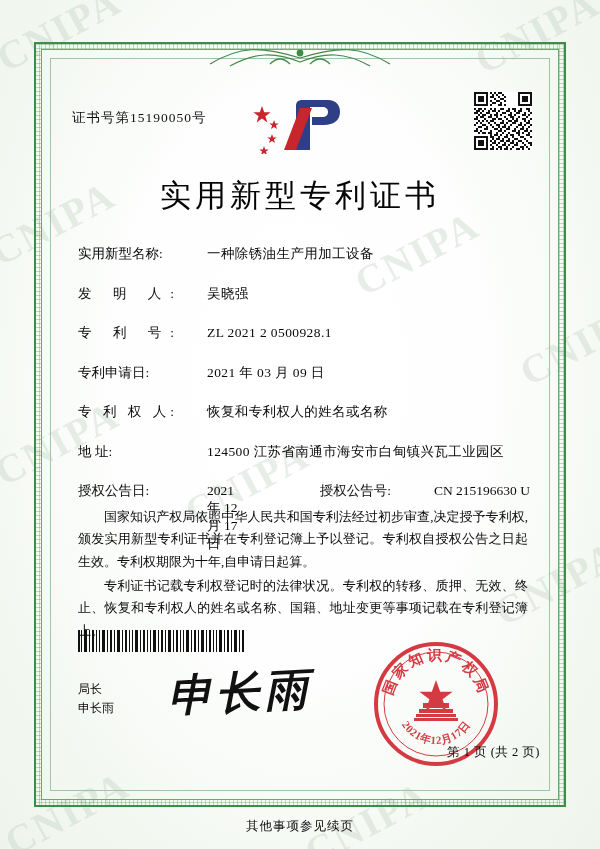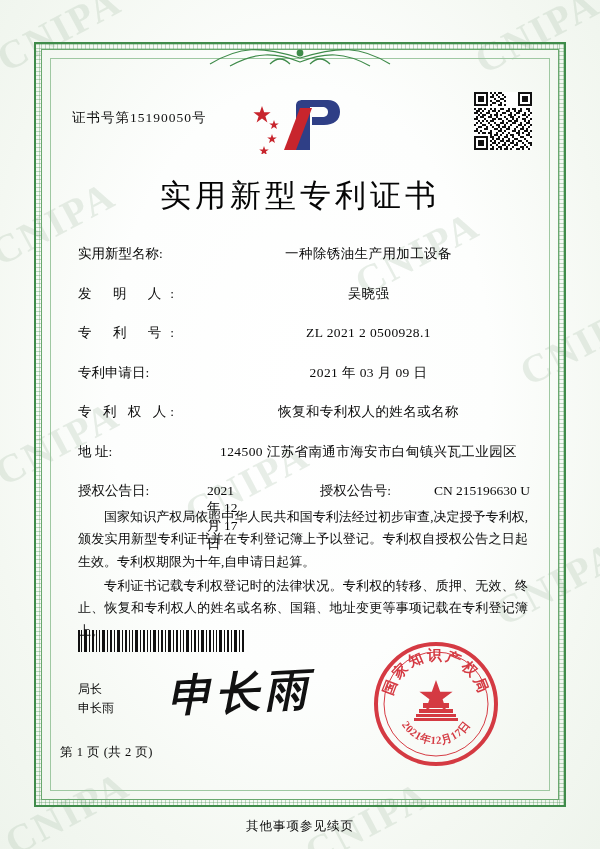--- a/index.html
+++ b/index.html
@@ -148,21 +148,20 @@
     width: 86px;
     flex: 0 0 86px;
     letter-spacing: 0px;
     white-space: nowrap;
   }
   .field-label.sp { letter-spacing: 9px; }
   .field-label.sp2 { letter-spacing: 4px; }
   .field-value {
     flex: 1 1 auto;
     letter-spacing: 0.4px;
-    text-align: center;
   }
   .field-row .inline-label {
     margin-left: 34px;
     white-space: nowrap;
   }
   .field-row .inline-value {
     margin-left: 0;
     white-space: nowrap;
   }
 
@@ -223,21 +222,21 @@
     top: 570px;
     width: 128px;
     height: 128px;
   }
 
   .page-num {
     position: absolute;
     left: 0;
     right: 0;
     bottom: 18px;
-    text-align: left;
+    text-align: right;
     font-family: "Liberation Serif", serif;
     font-size: 12.5px;
     color: #0a0a0a;
     letter-spacing: 0.5px;
   }
 
   .footer-note {
     position: absolute;
     left: 0;
     right: 0;

